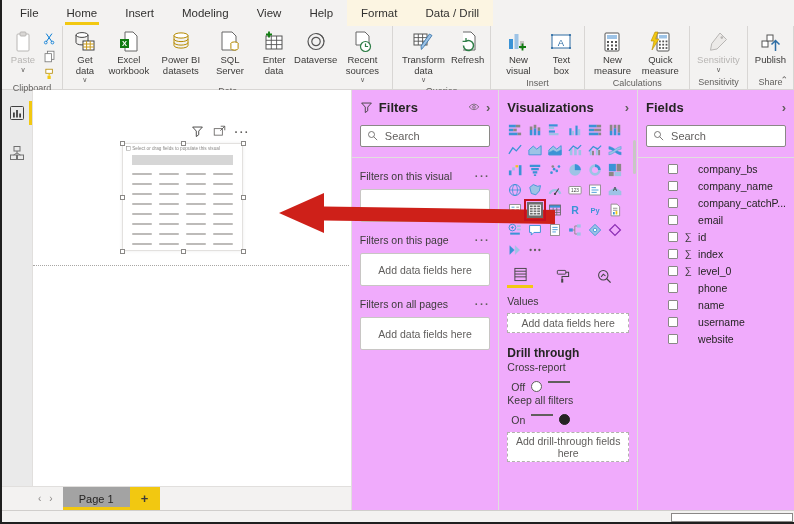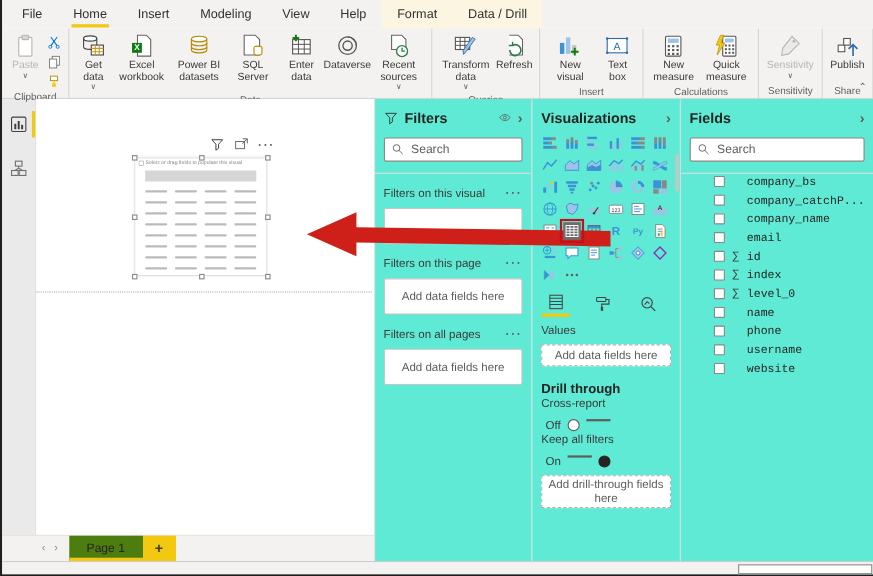--- a/index.html
+++ b/index.html
@@ -46,26 +46,26 @@
   #vis-toolbar .vicon { cursor:pointer; }
   #vis-placeholder-text { position:absolute; left:3px; top:2px; font-size:6px; transform:scale(.78); transform-origin:left top; color:#8a8886; white-space:nowrap; display:flex; gap:2px; align-items:center; }
   #vis-table { position:absolute; left:9px; top:11px; right:9px; bottom:10px; }
   #vis-table .thead { height:10px; background:#d6d6d6; }
   #vis-table .trow { display:grid; grid-template-columns:repeat(4,1fr); gap:7px; margin-top:8px; }
   #vis-table .dash { height:2px; background:#bdbbb9; border-radius:1px; }
 
   
   #page-bar { height:24px; background:#f3f2f1; border-top:1px solid #e1dfdd; display:flex; align-items:stretch; font-size:11px; flex:0 0 auto; }
   #page-nav { display:flex; align-items:center; gap:8px; padding:0 10px 0 36px; color:#8a8886; font-size:10px; }
-  #page-tab { background:#4d7c0f; display:flex; align-items:center; padding:0 16px; position:relative; cursor:pointer; }
+  #page-tab { background:#a3a3a3; display:flex; align-items:center; padding:0 16px; position:relative; cursor:pointer; }
   #page-tab::after { content:""; position:absolute; left:0; right:0; bottom:0; height:3px; background:#f2c811; }
   #add-page { width:30px; background:#f2c811; display:flex; align-items:center; justify-content:center; color:#3b3a39; font-weight:bold; font-size:13px; cursor:pointer; }
 
   
-  .pane { background:#5eead4; padding:10px 8px 0 8px; font-size:10.5px; color:#605e5c; position:relative; }
+  .pane { background:#f0abfc; padding:10px 8px 0 8px; font-size:10.5px; color:#605e5c; position:relative; }
   .pane-title { font-size:13px; font-weight:bold; color:#252423; display:flex; align-items:center; gap:6px; }
   .pane-title .spacer { flex:1; }
   .chev { color:#605e5c; cursor:pointer; }
   .searchbox { margin-top:10px; height:22px; border:1px solid #8a8886; border-radius:2px; background:#fff; display:flex; align-items:center; gap:6px; padding:0 6px; color:#605e5c; font-size:11px; }
   .divider { border-top:1px solid #e1dfdd; margin:10px -8px 0 -8px; }
 
   #filters-pane { width:152px; border-right:1px solid #e1dfdd; }
   .fsec { margin-top:12px; }
   .fsec-head { display:flex; align-items:center; font-size:10.5px; color:#3b3a39;gap:18px; }
   .fsec-head .dots { margin-left:auto; color:#8a8886; letter-spacing:1px; cursor:pointer; }
@@ -84,21 +84,21 @@
   .tog-label { margin-top:1px; color:#3b3a39; }
   .tog-row { margin-top:8px; display:flex; align-items:flex-start; gap:6px; color:#3b3a39; padding-left:4px; }
   .track { width:22px; height:2px; background:#605e5c; }
   .knob { width:11px; height:11px; border-radius:50%; border:1.5px solid #605e5c; background:#fff; }
   .knob.on { background:#252423; border-color:#252423; }
   #viz-scroll { position:absolute; right:1px; top:50px; width:3px; height:34px; background:#c8c6c4; border-radius:2px; }
 
   #fields-pane { flex:1; }
   #table-row { margin-top:9px; display:flex; align-items:center; gap:5px; color:#252423; font-size:11px; cursor:pointer; }
   #field-list { margin-top:2px; }
-  .field-row { display:flex; height:17px; padding-left:22px; gap:5px; font-size:10.5px; color:#252423; cursor:pointer;font-family:Liberation Mono, monospace; }
+  .field-row { display:flex; align-items:center; height:17px; padding-left:22px; gap:5px; font-size:10.5px; color:#252423; cursor:pointer; }
   .cbx { width:10px; height:10px; border:1px solid #8a8886; border-radius:1px; background:#fff; flex:0 0 auto; }
   .sigma { width:10px; font-size:10px; color:#3b3a39; text-align:center; }
   .sigma.empty { visibility:hidden; }
   .fname { white-space:nowrap; }
 
   
   #status-bar { height:12px; background:#f3f2f1; border-top:1px solid #d0cecc; position:relative; flex:0 0 auto; }
   #status-box { position:absolute; right:1px; top:2px; width:122px; height:9px; background:#fff; border:1px solid #8a8886; }
 
   
@@ -890,26 +890,26 @@
       <div class="divider"></div>
       <div id="field-list">
           <div class="field-row">
             <span class="cbx"></span>
             <span class="sigma empty">∑</span>
             <span class="fname">company_bs</span>
           </div>
           <div class="field-row">
             <span class="cbx"></span>
             <span class="sigma empty">∑</span>
+            <span class="fname">company_name</span>
+          </div>
+          <div class="field-row">
+            <span class="cbx"></span>
+            <span class="sigma empty">∑</span>
             <span class="fname">company_catchP...</span>
-          </div>
-          <div class="field-row">
-            <span class="cbx"></span>
-            <span class="sigma empty">∑</span>
-            <span class="fname">company_name</span>
           </div>
           <div class="field-row">
             <span class="cbx"></span>
             <span class="sigma empty">∑</span>
             <span class="fname">email</span>
           </div>
           <div class="field-row">
             <span class="cbx"></span>
             <span class="sigma">∑</span>
             <span class="fname">id</span>
@@ -920,26 +920,26 @@
             <span class="fname">index</span>
           </div>
           <div class="field-row">
             <span class="cbx"></span>
             <span class="sigma">∑</span>
             <span class="fname">level_0</span>
           </div>
           <div class="field-row">
             <span class="cbx"></span>
             <span class="sigma empty">∑</span>
+            <span class="fname">phone</span>
+          </div>
+          <div class="field-row">
+            <span class="cbx"></span>
+            <span class="sigma empty">∑</span>
             <span class="fname">name</span>
-          </div>
-          <div class="field-row">
-            <span class="cbx"></span>
-            <span class="sigma empty">∑</span>
-            <span class="fname">phone</span>
           </div>
           <div class="field-row">
             <span class="cbx"></span>
             <span class="sigma empty">∑</span>
             <span class="fname">username</span>
           </div>
           <div class="field-row">
             <span class="cbx"></span>
             <span class="sigma empty">∑</span>
             <span class="fname">website</span>

